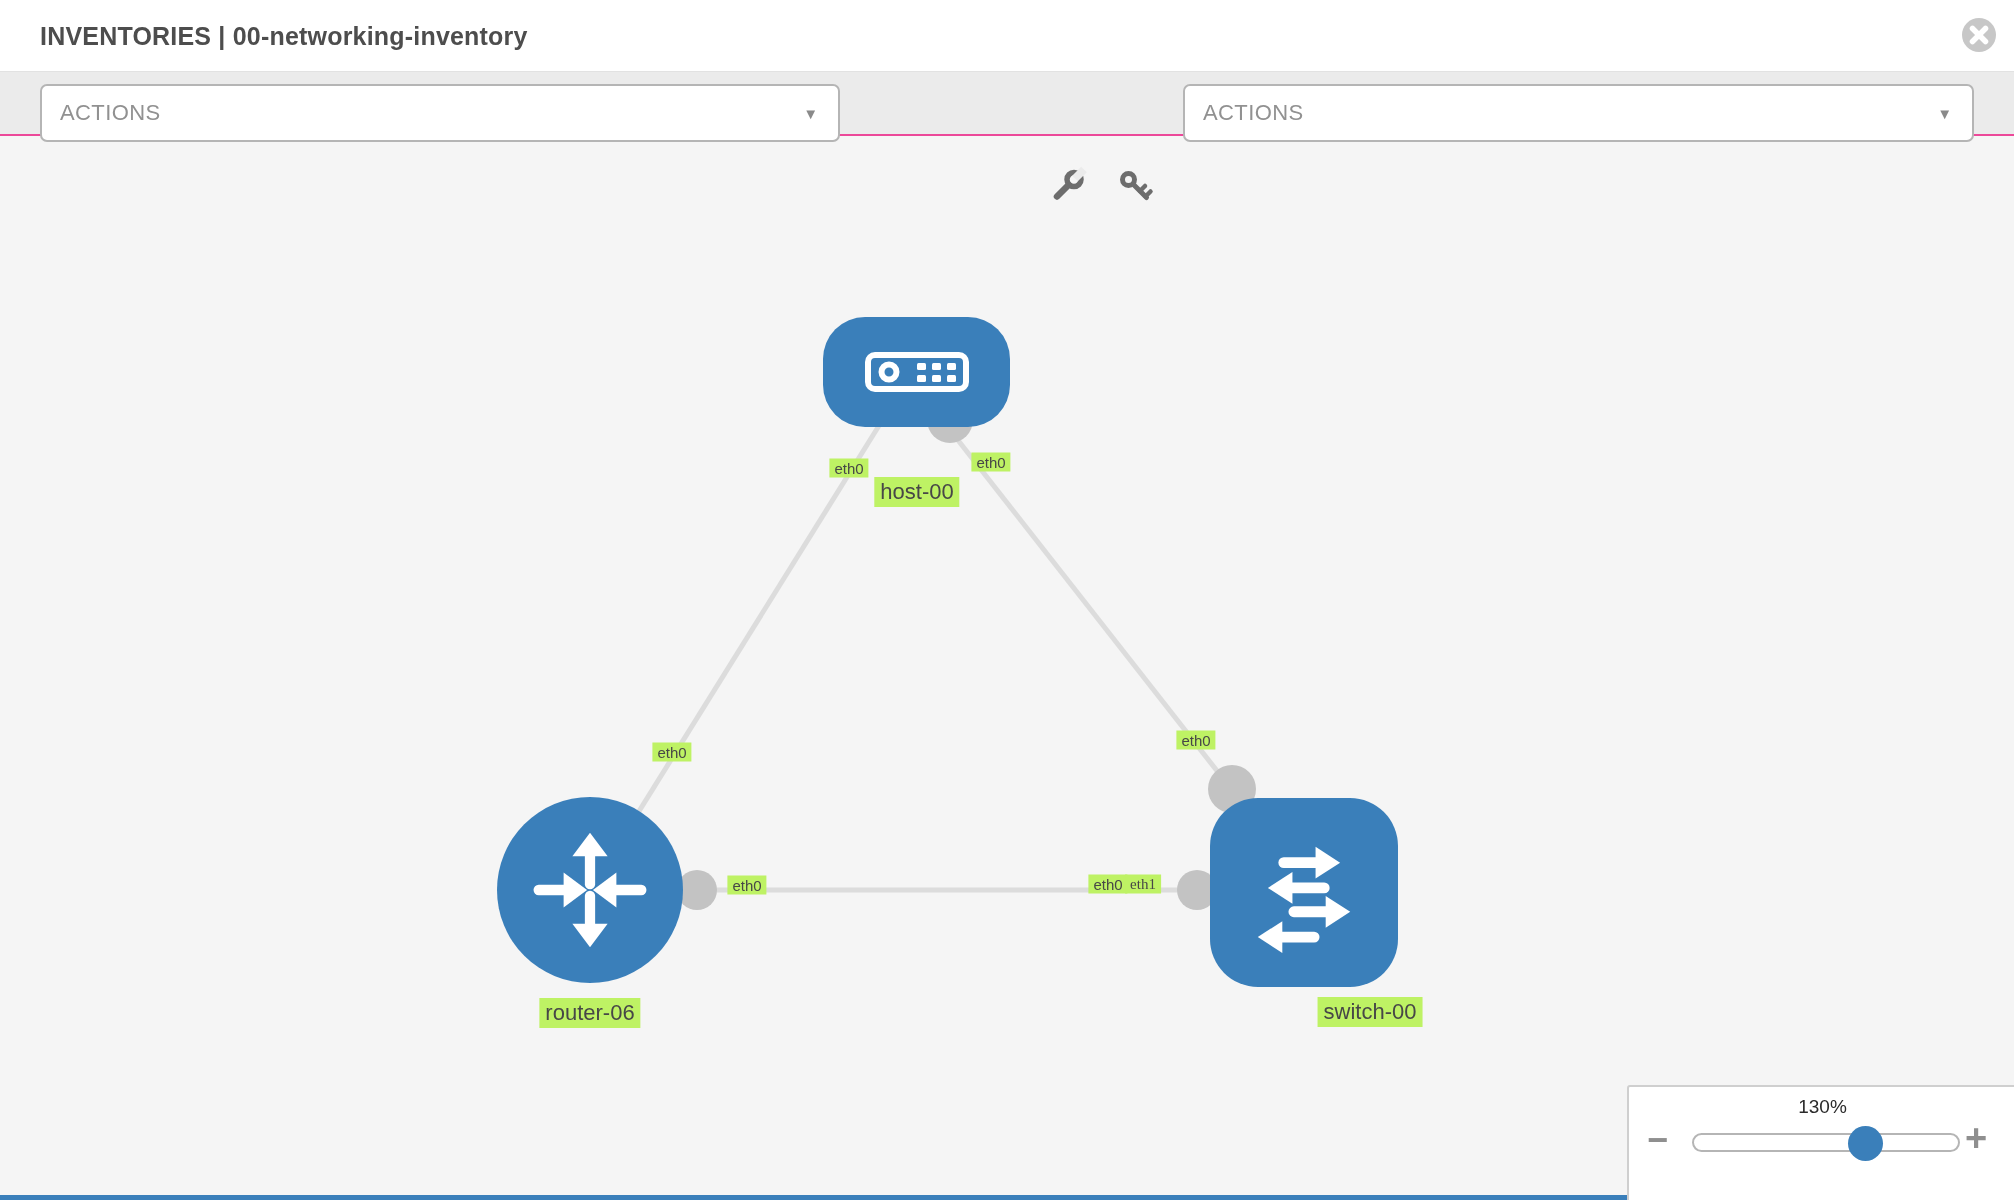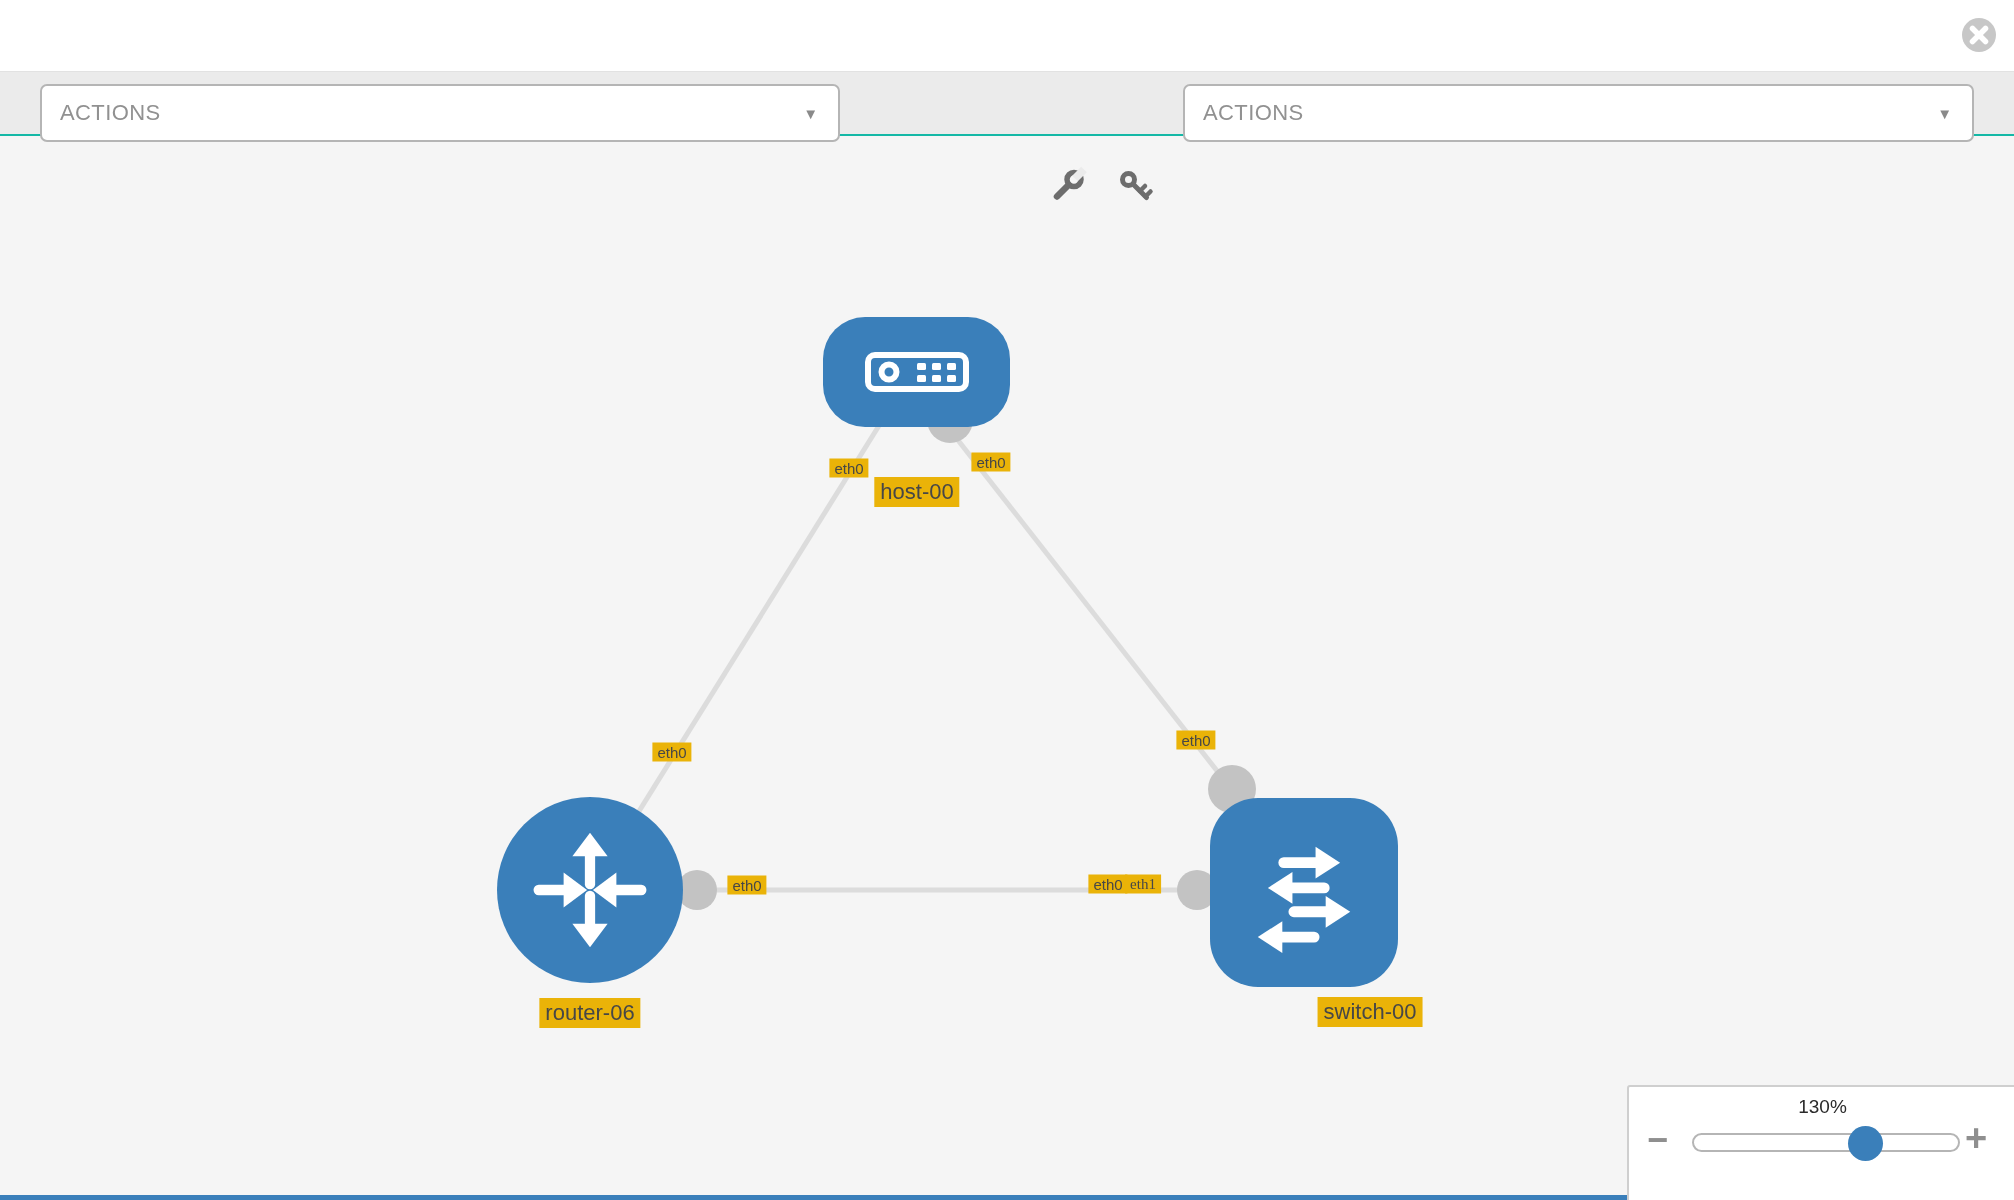--- a/index.html
+++ b/index.html
@@ -7,38 +7,38 @@
   body { font-family: "Liberation Sans", "DejaVu Sans", sans-serif; }
 
   .page { position:relative; width:2014px; height:1200px; overflow:hidden; background:#f5f5f5; }
 
   
   .header { position:absolute; left:0; top:0; width:2014px; height:72px; background:#ffffff; border-bottom:1px solid #e2e2e2; z-index:30; }
   .page-title { position:absolute; left:40px; top:50%; transform:translateY(-50%); font-size:25px; font-weight:bold; color:#4d4d4d; letter-spacing:0.2px; }
   .close-btn { position:absolute; right:15px; top:15px; width:40px; height:40px; cursor:pointer; background:none; border:none; }
 
   
-  .toolbar { position:absolute; left:0; top:72px; width:2014px; height:64px; background:#ebebeb; border-bottom:2px solid #14b8a6; z-index:30; }
+  .toolbar { position:absolute; left:0; top:72px; width:2014px; height:64px; background:#ebebeb; border-bottom:2px solid #ec4899; z-index:30; }
   .select-box { position:absolute; top:12px; height:58px; background:#ffffff; border:2px solid #b5b5b5; border-radius:7px; }
   .select-box .lbl { position:absolute; left:18px; top:50%; transform:translateY(-50%); font-size:22px; color:#919191; letter-spacing:0.4px; }
   .select-box .caret { position:absolute; right:20px; top:50%; transform:translateY(-50%); font-size:15px; color:#8a8a8a; }
   .actions-box { left:40px; width:800px; }
   .search-box { left:1183px; width:791px; }
   .tool-btn { position:absolute; width:44px; height:44px; background:none; border:none; cursor:pointer; }
 
   
   .canvas { position:absolute; left:0; top:0; width:2014px; height:1200px; }
   .links-svg { position:absolute; left:0; top:0; z-index:1; }
 
   .node { position:absolute; background:#3a7fba; z-index:5; display:flex; align-items:center; justify-content:center; cursor:pointer; }
   .node-host   { left:823px;  top:317px; width:187px; height:110px; border-radius:42px; }
   .node-router { left:497px;  top:797px; width:186px; height:186px; border-radius:50%; }
   .node-switch { left:1210px; top:798px; width:188px; height:189px; border-radius:48px; }
 
-  .chip { position:absolute; transform:translate(-50%,-50%); background:#eab308; color:#474747; white-space:nowrap; z-index:10; }
+  .chip { position:absolute; transform:translate(-50%,-50%); background:#bef264; color:#474747; white-space:nowrap; z-index:10; }
   .chip.name  { font-size:22px; padding:2px 6px; }
   .chip.iface { font-size:15px; padding:1px 5px; }
 
   
   .zoom-panel { position:absolute; left:1627px; top:1085px; width:392px; height:120px; background:#ffffff; border:2px solid #cfcfcf; border-radius:3px; z-index:20; }
   .zoom-value { position:absolute; left:0; top:9px; width:387px; text-align:center; font-size:19px; color:#2b2b2b; }
   .zoom-btn { position:absolute; background:none; border:none; color:#8f8f8f; font-weight:bold; cursor:pointer; font-family:inherit; }
   .zoom-minus { left:18px; top:32px; font-size:36px; }
   .zoom-plus  { left:336px; top:30px; font-size:38px; }
   .zoom-track { position:absolute; left:63px; top:46px; width:268px; height:19px; background:#ffffff; border:2px solid #b5b5b5; border-radius:11px; cursor:pointer; }
@@ -115,20 +115,21 @@
     <div class="chip iface" style="left:849px; top:468px;">eth0</div>
     <div class="chip iface" style="left:672px; top:752px;">eth0</div>
     <div class="chip iface" style="left:991px; top:462px;">eth0</div>
     <div class="chip iface" style="left:1196px; top:740px;">eth0</div>
     <div class="chip iface" style="left:747px; top:885px;">eth0</div>
     <div class="chip iface" style="left:1108px; top:884px; z-index:9;">eth0</div>
     <div class="chip iface" style="left:1143px; top:884px; z-index:11;font-family:Liberation Serif, serif;">eth1</div>
   </div>
 
   <div class="header">
+    <div class="page-title">INVENTORIES | 00-networking-inventory</div>
     <button class="close-btn">
       <svg width="40" height="40" viewBox="0 0 40 40">
         <circle cx="20" cy="20" r="17" fill="#c7c7c7"></circle>
         <line x1="13.5" y1="13.5" x2="26.5" y2="26.5" stroke="#ffffff" stroke-width="5.5" stroke-linecap="round"></line>
         <line x1="26.5" y1="13.5" x2="13.5" y2="26.5" stroke="#ffffff" stroke-width="5.5" stroke-linecap="round"></line>
       </svg>
     </button>
   </div>
 
   <div class="toolbar">

